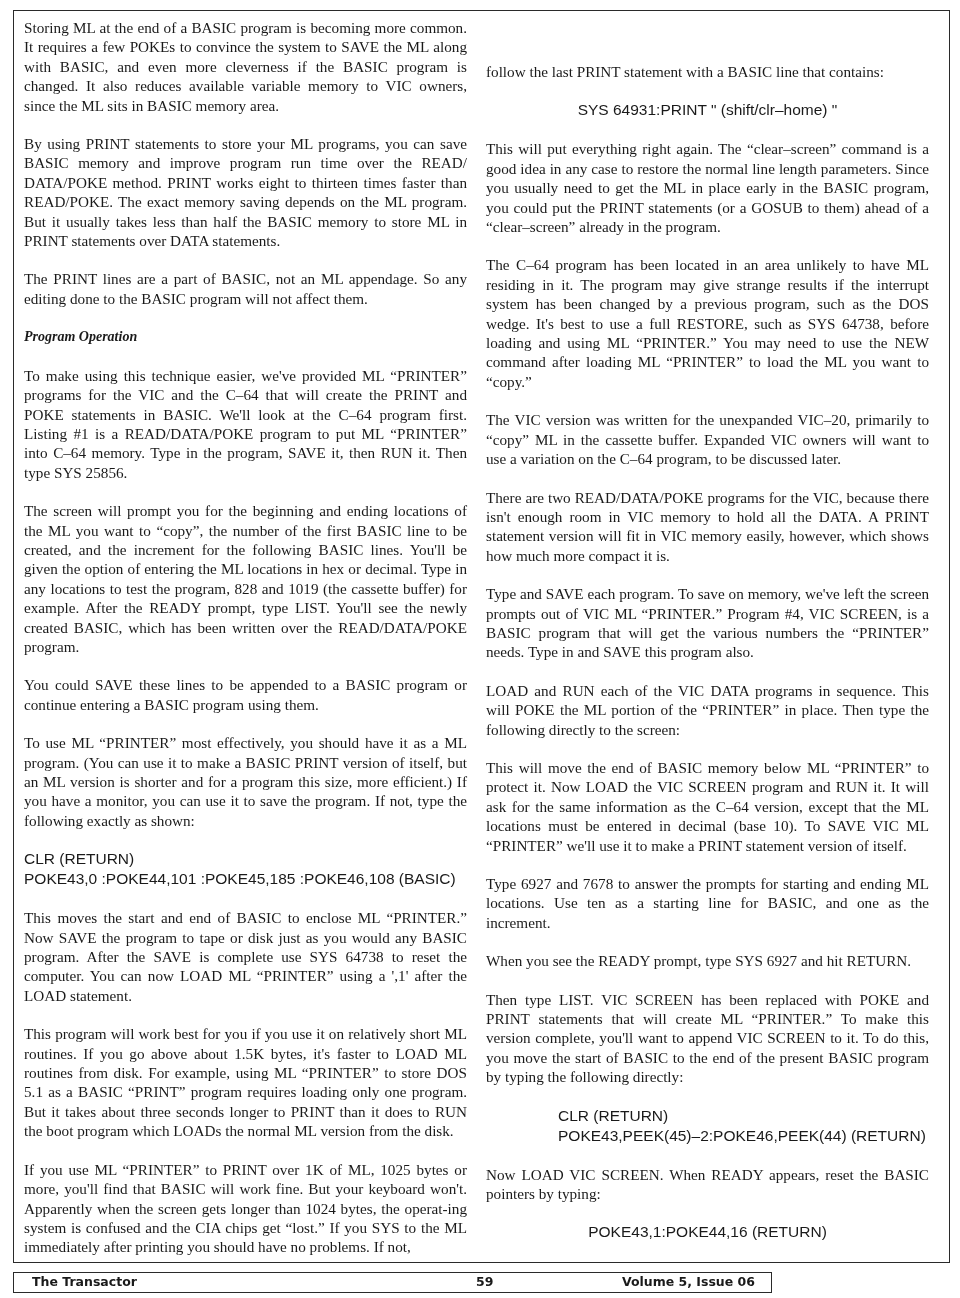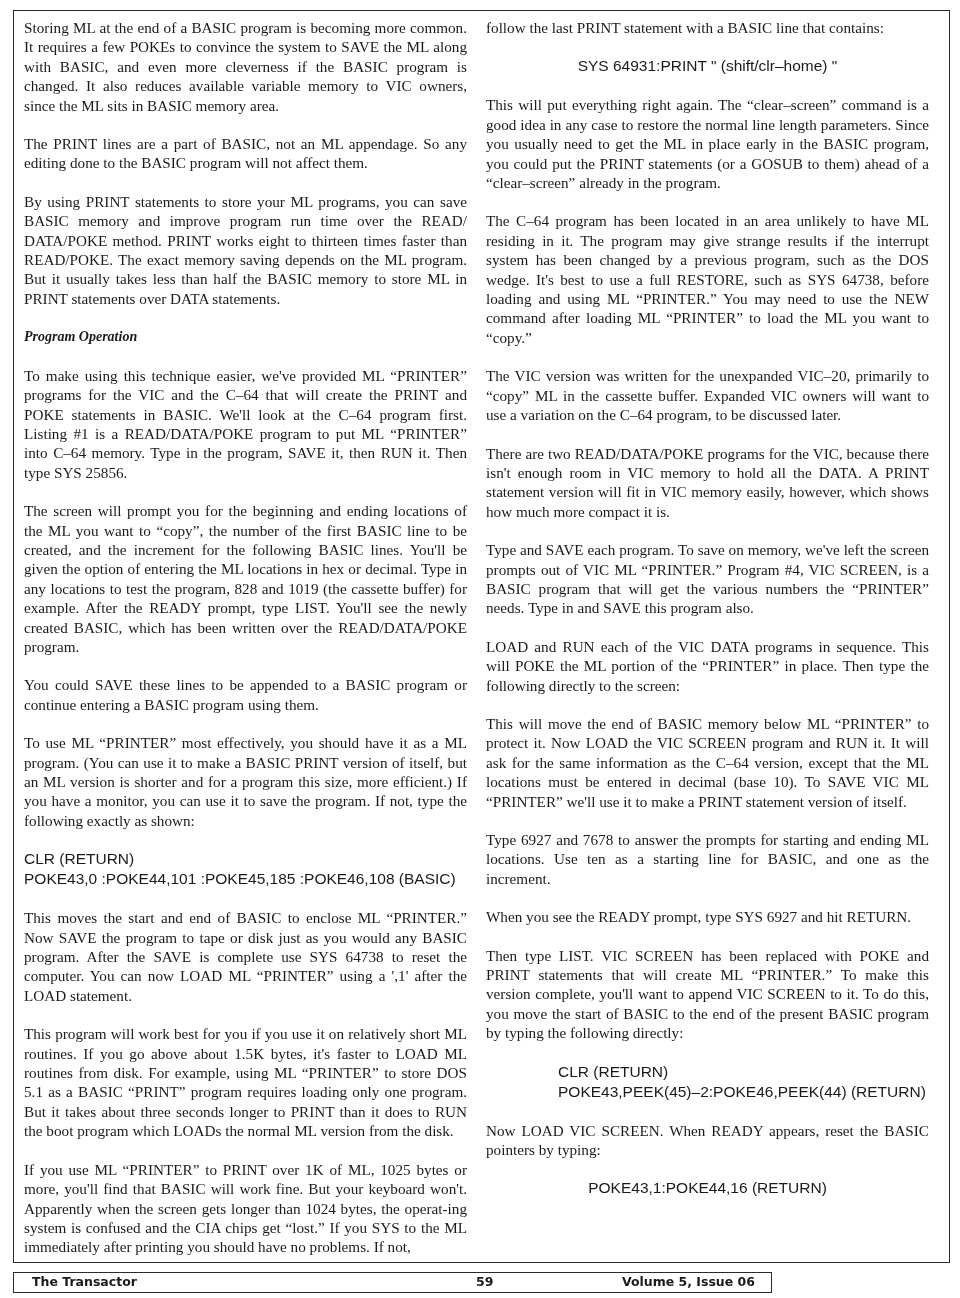--- a/index.html
+++ b/index.html
@@ -7,21 +7,21 @@
   .frame {
     position: absolute; left: 13px; top: 10px; width: 937px; height: 1253px;
     border: 1.5px solid #2a2a2a; box-sizing: border-box;
   }
   .col {
     position: absolute; top: 18px; width: 443px;
     font-family: "Liberation Serif", "DejaVu Serif", serif;
     font-size: 15.2px; line-height: 19.4px; text-align: justify;
   }
   .col-left { left: 24px; }
-  .col-right { left: 486px; }
+  .col-right { left: 486px; margin-top: 44px; }
   .col p { margin: 0 0 19px 0; }
   .col h3 { font-size: 14px; font-weight: bold; margin: 0 0 19px 0; line-height: 19.4px; font-style: italic; }
   .code {
     font-family: "Liberation Sans", "DejaVu Sans", sans-serif;
     font-size: 15.5px; line-height: 20px; text-align: left; margin: 0 0 19px 0;
     white-space: nowrap;
   }
   .code.center { text-align: center; }
   .code.indent1 { padding-left: 106px; }
   .code.indent2 { padding-left: 72px; }
@@ -36,22 +36,22 @@
   .footer .pg { left: 462px; }
   .footer .vol { right: 16px; }
 </style>
 </head>
 <body>
 
 <div class="frame"></div>
 
 <div class="col col-left">
   <p>Storing ML at the end of a BASIC program is becoming more common. It requires a few POKEs to convince the system to SAVE the ML along with BASIC, and even more cleverness if the BASIC program is changed. It also reduces available variable memory to VIC owners, since the ML sits in BASIC memory area.</p>
+  <p>By using PRINT statements to store your ML programs, you can save BASIC memory and improve program run time over the READ/ DATA/POKE method. PRINT works eight to thirteen times faster than READ/POKE. The exact memory saving depends on the ML program. But it usually takes less than half the BASIC memory to store ML in PRINT statements over DATA statements.</p>
   <p>The PRINT lines are a part of BASIC, not an ML appendage. So any editing done to the BASIC program will not affect them.</p>
-  <p>By using PRINT statements to store your ML programs, you can save BASIC memory and improve program run time over the READ/ DATA/POKE method. PRINT works eight to thirteen times faster than READ/POKE. The exact memory saving depends on the ML program. But it usually takes less than half the BASIC memory to store ML in PRINT statements over DATA statements.</p>
   <h3>Program Operation</h3>
   <p>To make using this technique easier, we've provided ML “PRINTER” programs for the VIC and the C–64 that will create the PRINT and POKE statements in BASIC. We'll look at the C–64 program first. Listing #1 is a READ/DATA/POKE program to put ML “PRINTER” into C–64 memory. Type in the program, SAVE it, then RUN it. Then type SYS 25856.</p>
   <p>The screen will prompt you for the beginning and ending locations of the ML you want to “copy”, the number of the first BASIC line to be created, and the increment for the following BASIC lines. You'll be given the option of entering the ML locations in hex or decimal. Type in any locations to test the program, 828 and 1019 (the cassette buffer) for example. After the READY prompt, type LIST. You'll see the newly created BASIC, which has been written over the READ/DATA/POKE program.</p>
   <p>You could SAVE these lines to be appended to a BASIC program or continue entering a BASIC program using them.</p>
   <p>To use ML “PRINTER” most effectively, you should have it as a ML program. (You can use it to make a BASIC PRINT version of itself, but an ML version is shorter and for a program this size, more efficient.) If you have a monitor, you can use it to save the program. If not, type the following exactly as shown:</p>
   <div class="code">
     <div>CLR (RETURN)</div>
     <div>POKE43,0 :POKE44,101 :POKE45,185 :POKE46,108 (BASIC)</div>
   </div>
   <p>This moves the start and end of BASIC to enclose ML “PRINTER.” Now SAVE the program to tape or disk just as you would any BASIC program. After the SAVE is complete use SYS 64738 to reset the computer. You can now LOAD ML “PRINTER” using a ',1' after the LOAD statement.</p>

